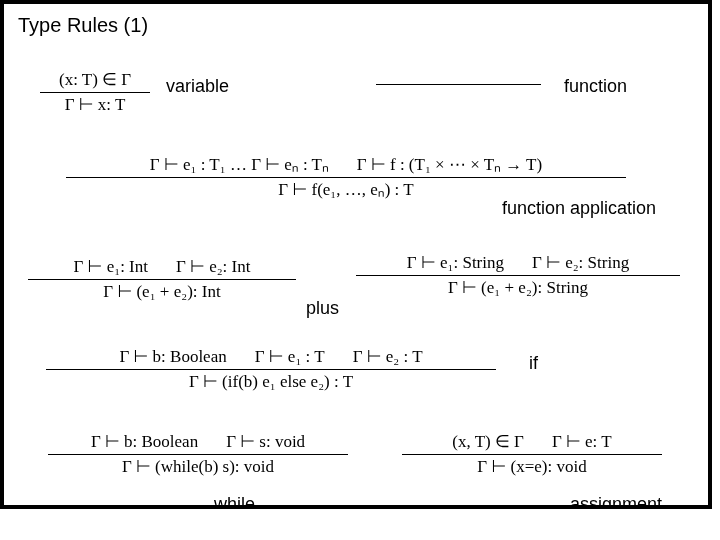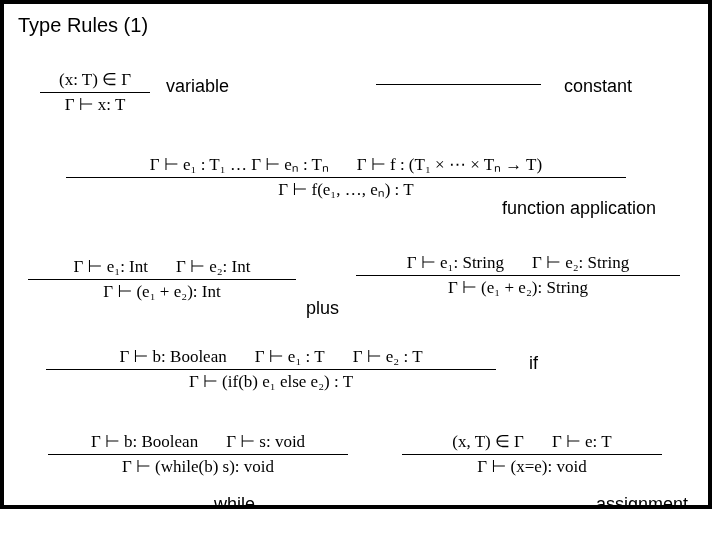--- a/index.html
+++ b/index.html
@@ -57,21 +57,21 @@
     <div class="top">(x: T) ∈ Γ</div>
     <div class="line"></div>
     <div class="bot">Γ ⊢ x: T</div>
   </div>
   <div class="label" style="left:162px; top:72px;">variable</div>
 
   <div class="rule" style="left:372px; top:66px; width:165px;">
     <div class="top" style="height:4px;"></div>
     <div class="line"></div>
   </div>
-  <div class="label" style="left:560px; top:72px;">constant</div>
+  <div class="label" style="left:560px; top:72px;">function</div>
 
   <div class="rule" style="left:62px; top:143px; width:560px;">
     <div class="top">
       <span>Γ ⊢ e₁ : T₁ … Γ ⊢ eₙ : Tₙ</span><span class="sep"></span><span>Γ ⊢ f : (T₁ × ⋯ × Tₙ → T)</span>
     </div>
     <div class="line"></div>
     <div class="bot">Γ ⊢ f(e₁, …, eₙ) : T</div>
   </div>
   <div class="label" style="left:498px; top:194px;">function application</div>
 
@@ -110,15 +110,15 @@
   </div>
   <div class="label" style="left:210px; top:490px;">while</div>
 
   <div class="rule" style="left:398px; top:420px; width:260px;">
     <div class="top">
       <span>(x, T) ∈ Γ</span><span class="sep"></span><span>Γ ⊢ e: T</span>
     </div>
     <div class="line"></div>
     <div class="bot">Γ ⊢ (x=e): void</div>
   </div>
-  <div class="label" style="left:592px; top:490px;">assignment</div>
+  <div class="label" style="left:566px; top:490px;">assignment</div>
 
 </div>
 
 </body></html>

